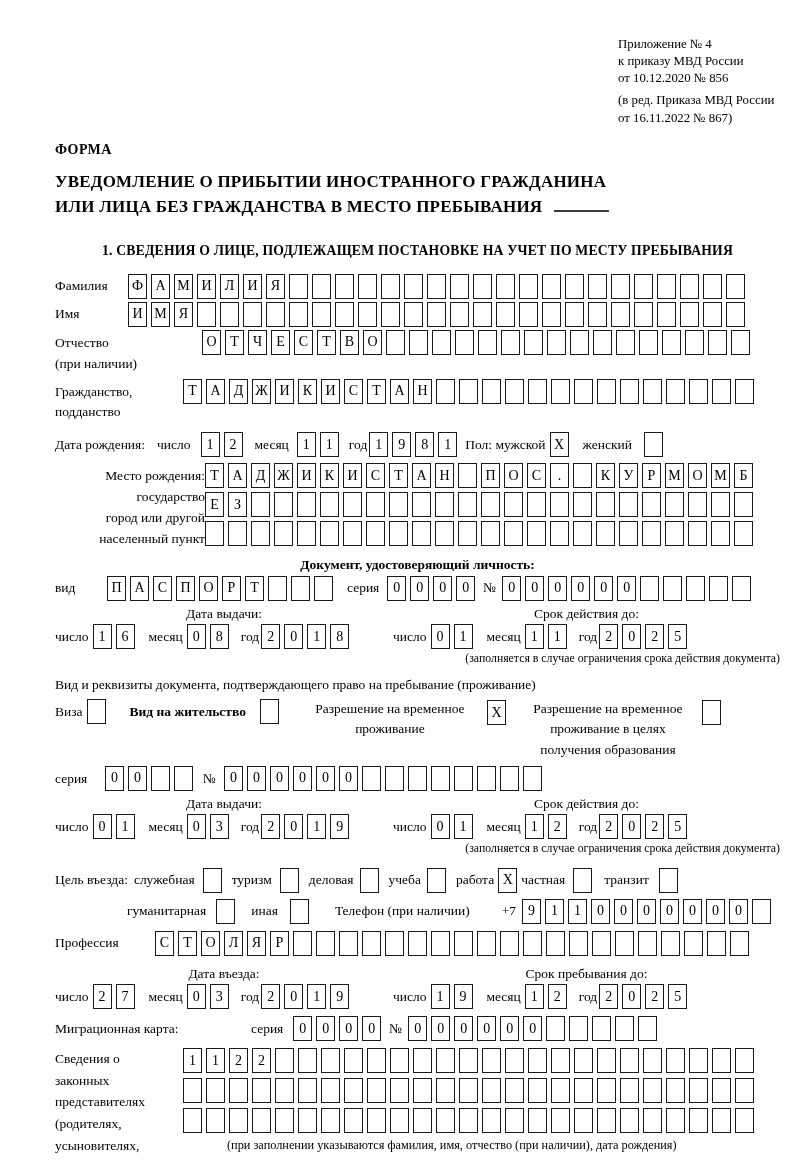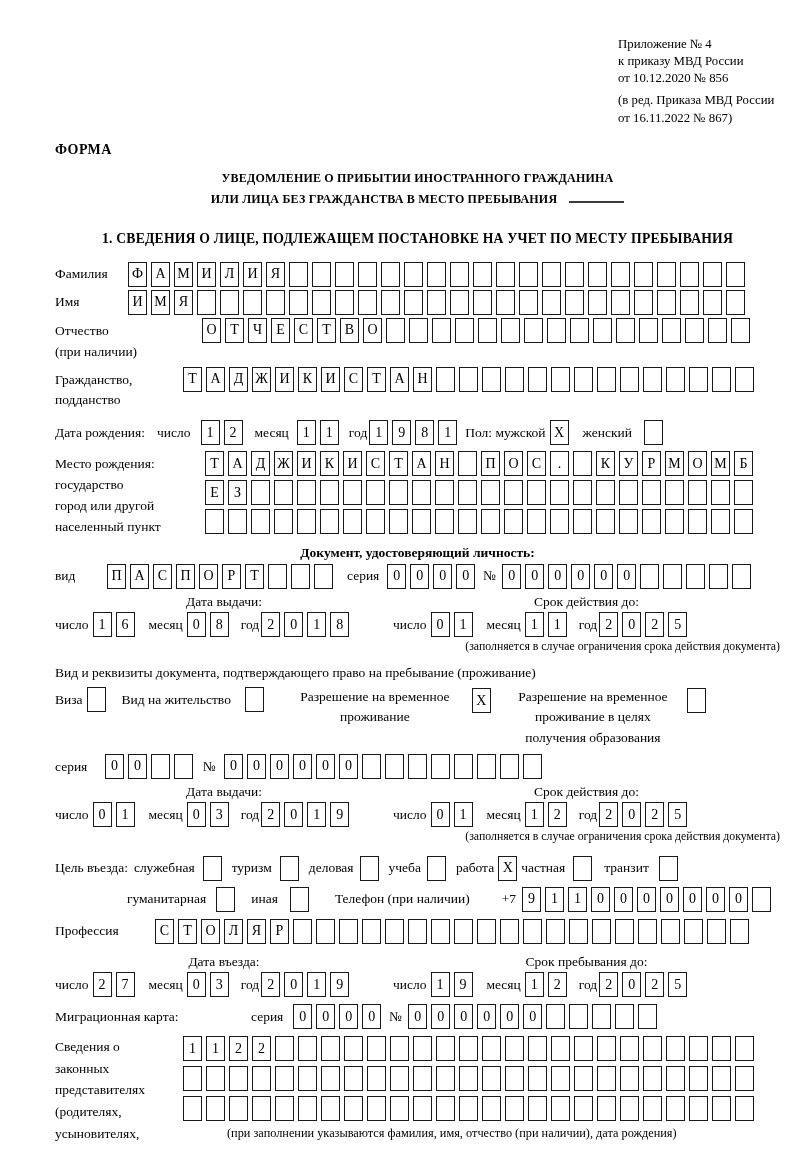--- a/index.html
+++ b/index.html
@@ -6,21 +6,21 @@
   .page{
     width:800px;height:1163px;box-sizing:border-box;position:relative;
     background:#ffffff;color:#000;overflow:hidden;
     font-family:"Liberation Serif","DejaVu Serif",serif;
     font-size:13.5px;line-height:1.3;
     padding:36px 20px 0 55px;
   }
   .appendix{margin-left:563px;font-size:12.8px;line-height:1.34;}
   .appendix .blk2{margin-top:5px;}
   .forma{margin-top:14px;padding-right:22px;font-weight:bold;font-size:14px;letter-spacing:.4px;}
-  .title{margin-top:10px;text-align:center;font-weight:bold;font-size:12px;line-height:1.5;letter-spacing:.2px;}
+  .title{margin-top:10px;font-weight:bold;font-size:17px;line-height:1.5;letter-spacing:.2px;}
   .uline{display:inline-block;width:55px;border-bottom:2px solid #3c3c3c;height:14px;margin-left:12px;}
   .section1{margin-top:22px;text-align:center;font-weight:bold;font-size:13.7px;letter-spacing:.2px;}
   .form{margin-top:14px;}
   .frow{display:flex;align-items:center;margin-top:3px;}
   .frow-top{display:flex;align-items:flex-start;}
   .lab{flex:none;}
   .cells{display:inline-flex;flex:none;}
   .cell{
     width:19px;height:25px;flex:none;box-sizing:border-box;
     border:1.6px solid #191919;margin-right:4px;
@@ -231,21 +231,21 @@
       <span class="cells">
           <span class="cell">X</span>
         </span>
       <span class="lab" style="margin-left:14px;margin-right:12px;">женский</span>
       <span class="cells">
           <span class="cell"></span>
         </span>
     </div>
 
     <div class="frow-top" style="margin-top:6px;">
-      <span class="lab multiline" style="width:150px;padding-top:3px;">
+      <span class="lab multiline" style="width:150px;padding-top:3px;text-align:right;">
         <span>Место рождения:</span><br>
         <span>государство</span><br>
         <span>город или другой</span><br>
         <span>населенный пункт</span>
       </span>
       <span>
         <div class="cells" style="display:flex;margin-bottom:4px;">
             <span class="cell">Т</span>
             <span class="cell">А</span>
             <span class="cell">Д</span>
@@ -417,21 +417,21 @@
       <div>Вид и реквизиты документа, подтверждающего право на пребывание (проживание)</div>
     </div>
 
     <div class="visa-row">
       <span class="visa-item">
         <span>Виза</span>
         <span class="cells" style="margin-left:4px;">
             <span class="cell"></span>
           </span>
       </span>
-      <span class="visa-item" style="margin-left:16px;">
+      <span class="visa-item" style="margin-left:24px;font-weight:bold;">
         <span>Вид на жительство</span>
         <span class="cells" style="margin-left:14px;">
             <span class="cell"></span>
           </span>
       </span>
       <span class="visa-item-top" style="margin-left:22px;">
         <span class="cklab" style="width:178px;">
           <span>Разрешение на временное</span><br>
           <span>проживание</span>
         </span>

